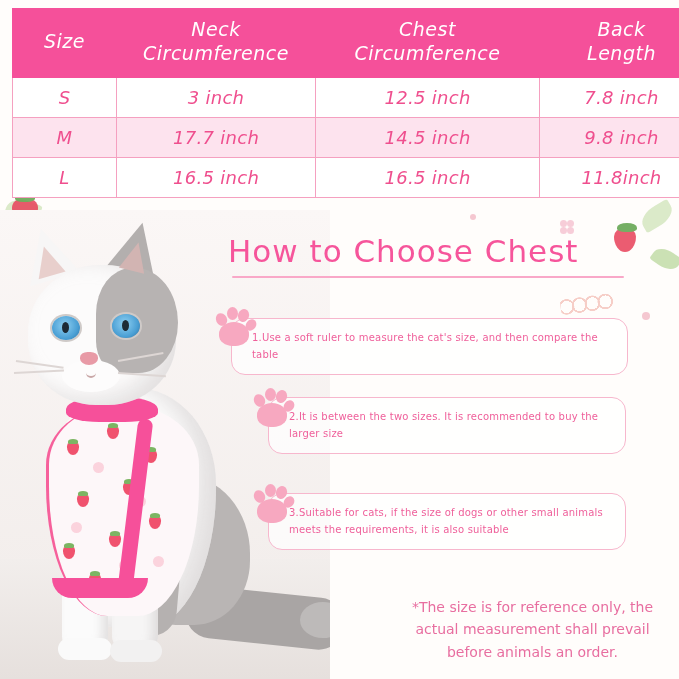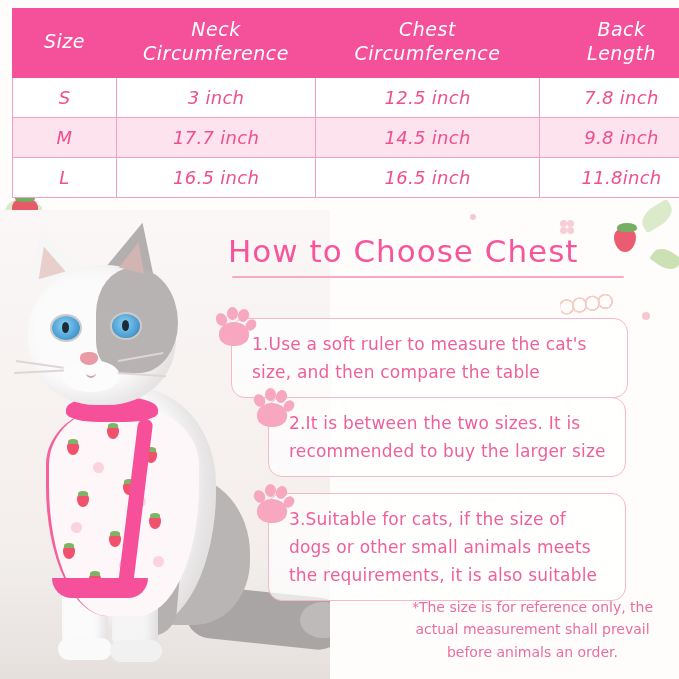--- a/index.html
+++ b/index.html
@@ -172,21 +172,21 @@
   .paw .t3 { left: 28px; top: 6px; transform: rotate(18deg); }
   .paw .t4 { left: 36px; top: 16px; transform: rotate(38deg); width: 10px; height: 12px; }
 
   
   .tip {
     position: absolute;
     border: 1.5px solid #f7b7cd;
     border-radius: 14px;
     background: rgba(255,255,255,.72);
     color: #ef5f9a;
-    font-size: 17px;
+    font-size: 10px;
     line-height: 1.65;
     letter-spacing: .2px;
     padding: 11px 16px 11px 20px;
     box-sizing: border-box;
   }
   .tip-1 { left: 231px; top: 318px; width: 397px; }
   .tip-2 { left: 268px; top: 397px; width: 358px; }
   .tip-3 { left: 268px; top: 493px; width: 358px; }
 
   .paw-1 { left: 210px; top: 303px; }

